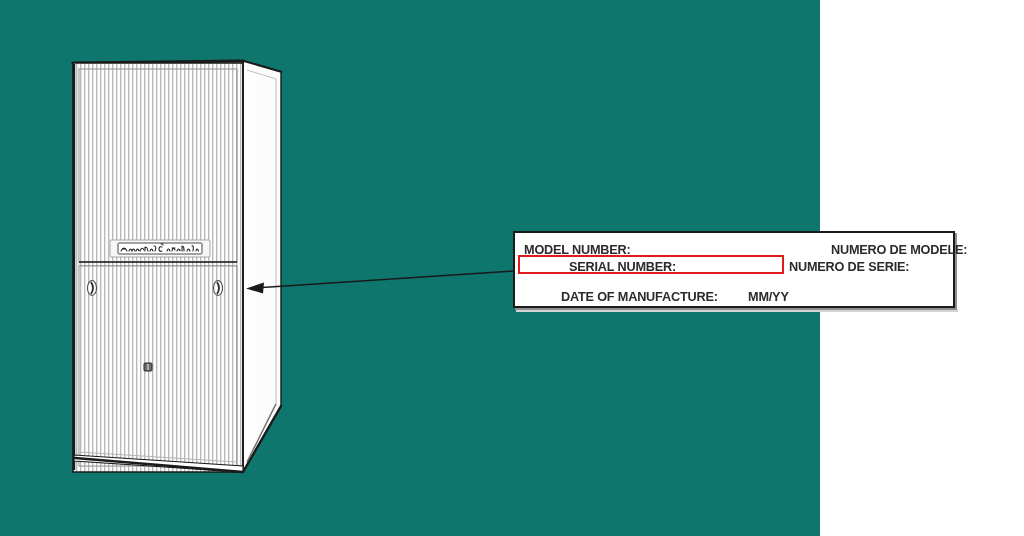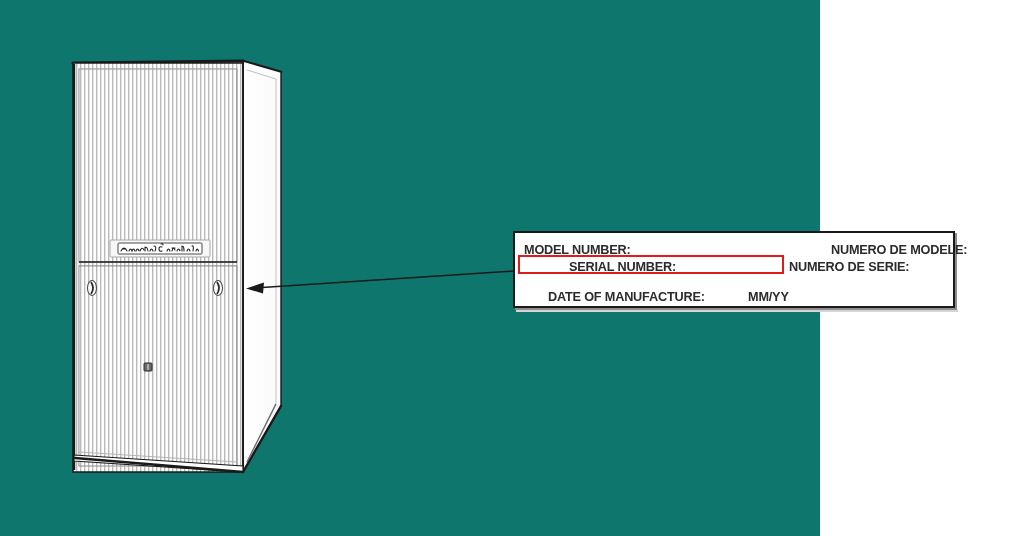--- a/index.html
+++ b/index.html
@@ -63,21 +63,21 @@
     font-size: 13.5px;
     letter-spacing: -0.2px;
     color: #2b2b2b;
     transform: scaleX(0.94);
     transform-origin: left center;
     display: inline-block;
   }
 
   #plate-row-model      { left: 9px;  top: 7px;  }
   #plate-row-serial     { left: 9px;  top: 24px; margin-left: 45px; }
-  #plate-row-date       { left: 10px;  top: 54px; padding-left: 23px; }
+  #plate-row-date       { left: 23px;  top: 54px; padding-left: 23px; }
 
   #plate-row-model-fr   { left: 274px; top: 7px; padding-left: 42px;  }
   #plate-row-serial-fr  { left: 274px; top: 24px; }
 
   #plate-row-date-value { left: 233px; top: 54px; text-decoration: underline; }
 
   
   #serial-highlight-box {
     position: absolute;
     left: 518px;

